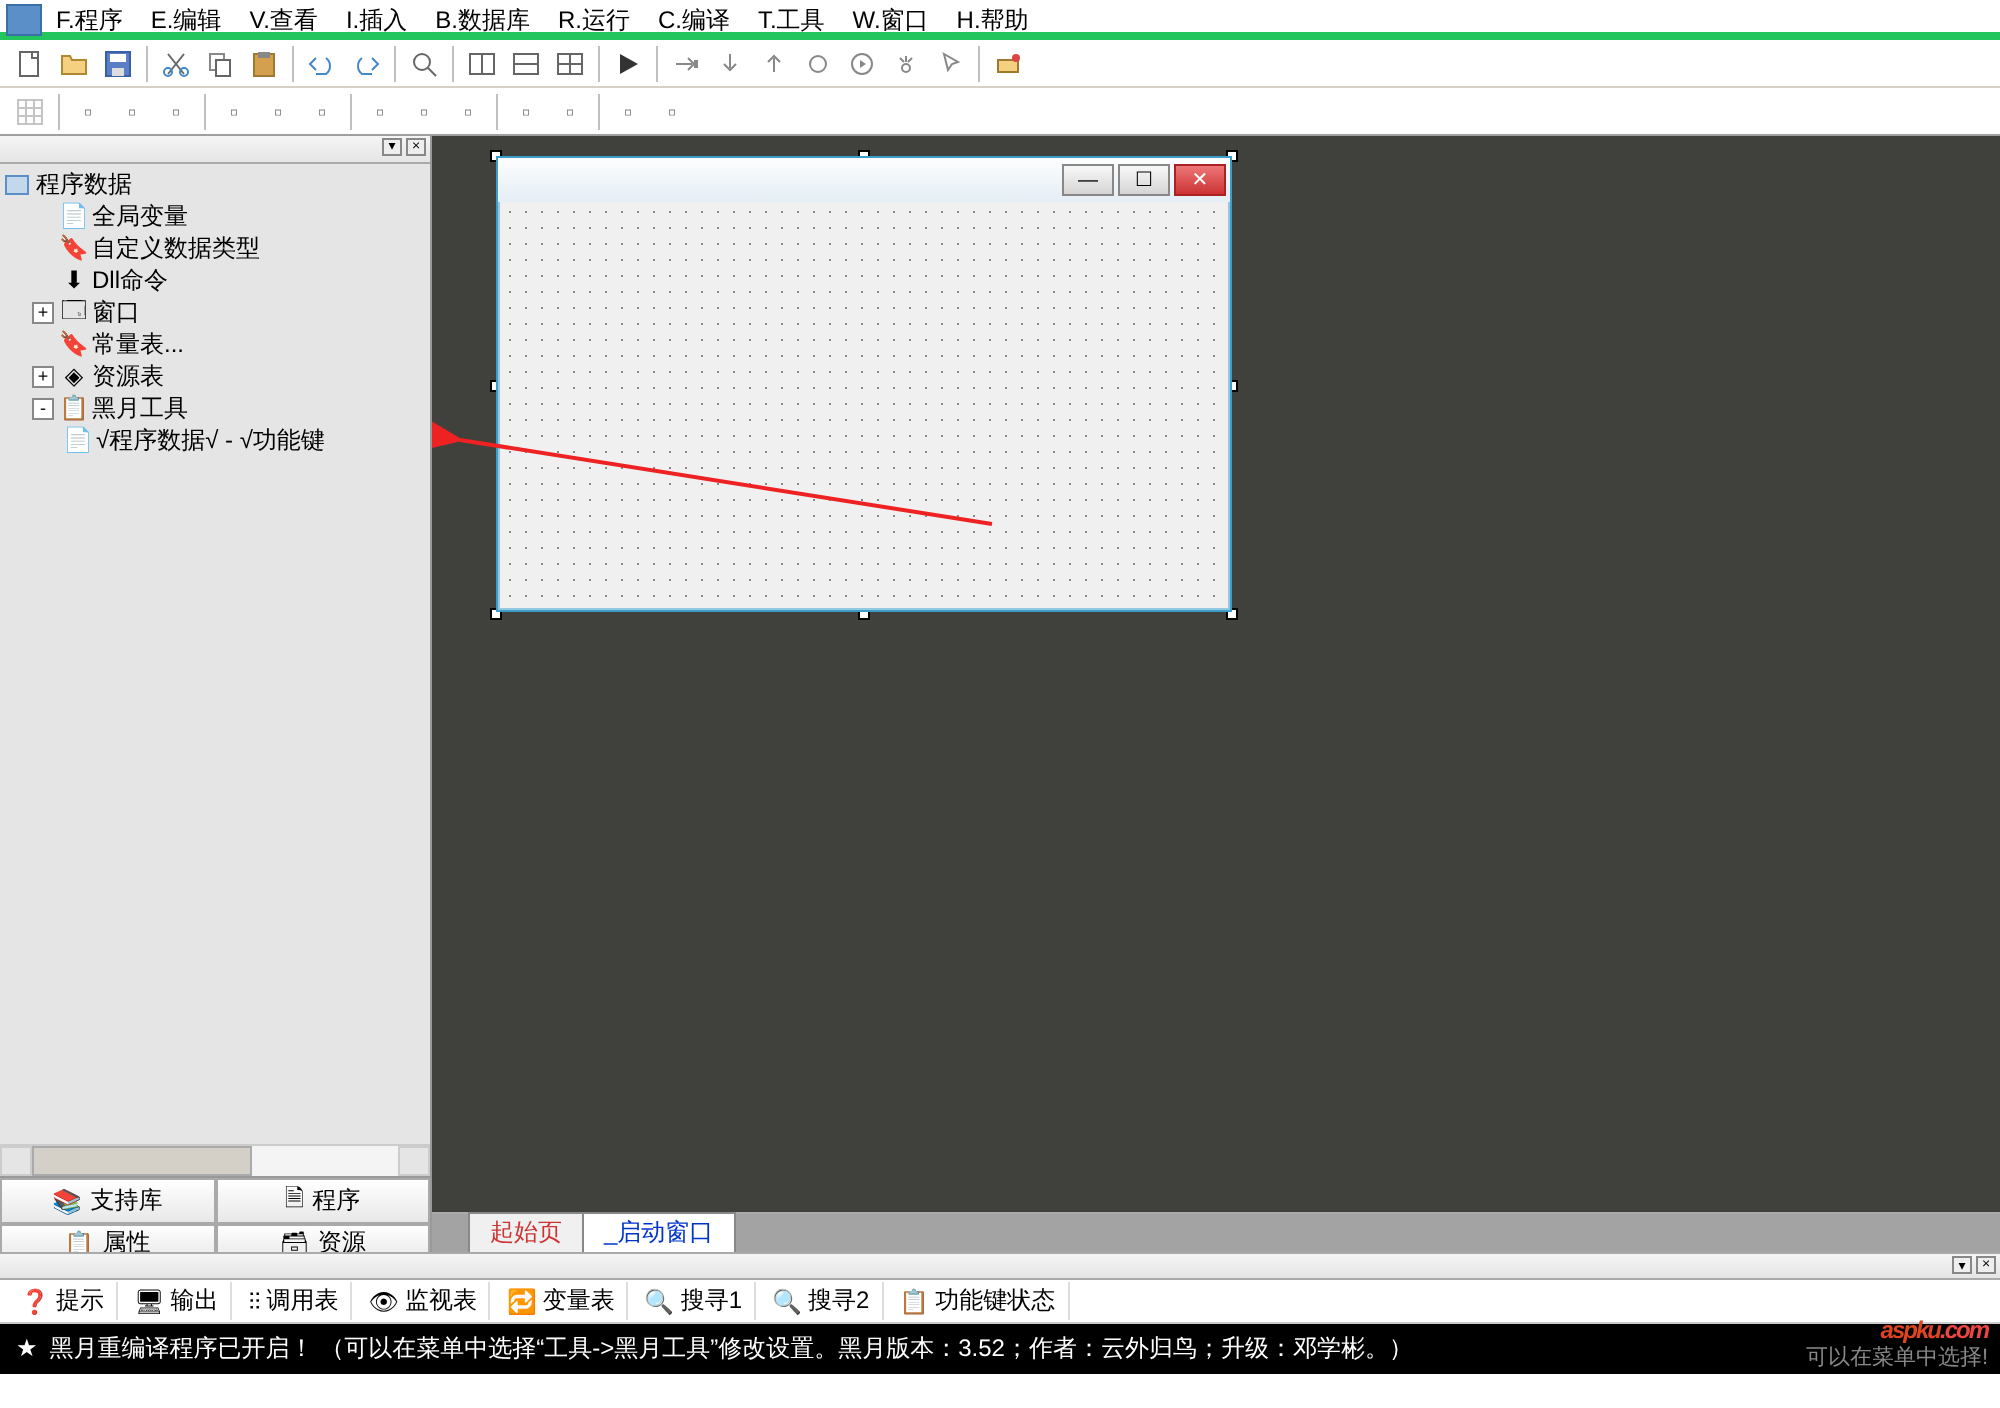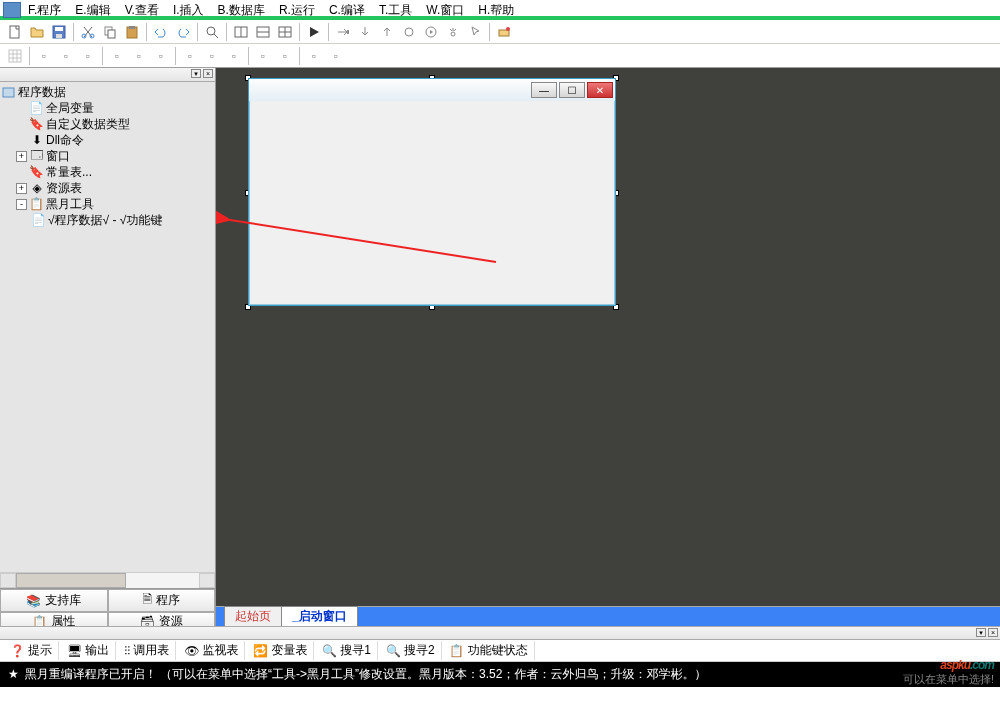--- a/index.html
+++ b/index.html
@@ -41,39 +41,39 @@
 .side-tabs .st { display: flex; align-items: center; justify-content: center; border: 1px solid #aaa; background: linear-gradient(#fff,#e8e8e8); gap: 4px; cursor: pointer; }
 
 .canvas-area { flex: 1; background: #40403d; position: relative; overflow: hidden; }
 .design-form { position: absolute; left: 32px; top: 10px; width: 368px; height: 228px; background: #efefef; border: 1px solid #3a9ec9; box-shadow: 0 0 0 1px #95c8e0 inset; }
 .design-form .titlebar { height: 22px; background: linear-gradient(#fdfdfd,#e4eef5); display: flex; justify-content: flex-end; align-items: center; padding-right: 2px; gap: 2px; }
 .win-btn { width: 26px; height: 16px; border: 1px solid #888; background: linear-gradient(#f8f8f8,#d5d5d5); display: flex; align-items: center; justify-content: center; font-size: 10px; }
 .win-btn.close { background: linear-gradient(#e77,#c33); color: #fff; border-color: #a22; }
 .form-body { position: absolute; top: 23px; left: 2px; right: 2px; bottom: 2px; background-image: radial-gradient(circle, #888 0.6px, transparent 0.6px); background-size: 8px 8px; background-color: #f0f0f0; }
 .sel-handle { position: absolute; width: 6px; height: 6px; background: #fff; border: 1px solid #000; }
 
-.bottom-tabs { height: 20px; background: #3b82f6; border-top: 1px solid #aaa; display: flex; align-items: flex-end; padding-left: 8px; }
+.bottom-tabs { height: 20px; background: #a3a3a3; border-top: 1px solid #aaa; display: flex; align-items: flex-end; padding-left: 18px; }
 .bottom-tabs .bt { padding: 1px 10px; border: 1px solid #888; border-bottom: none; margin-right: -1px; background: #f0f0f0; cursor: pointer; }
-.bottom-tabs .bt.active { color: #0033cc; font-weight: bold; background: #fff; }
+.bottom-tabs .bt.active { color: #0033cc; font-weight: normal; background: #fff; }
 .bottom-tabs .bt.red { color: #cc3333; }
 
 .output-header { height: 14px; background: linear-gradient(#f5f5f5,#e5e5e5); border-top: 1px solid #aaa; border-bottom: 1px solid #aaa; position: relative; }
 .output-header .wc { position: absolute; right: 2px; top: 1px; display: flex; gap: 2px; }
 .output-header .wc span { width: 10px; height: 9px; border: 1px solid #888; background: #eee; font-size: 7px; text-align: center; }
 
 .output-tabs { height: 22px; background: #fff; display: flex; align-items: center; padding: 2px 4px; gap: 2px; border-bottom: 1px solid #ccc; }
 .output-tabs .ot { display: flex; align-items: center; gap: 3px; padding: 1px 6px; cursor: pointer; border-right: 1px solid #ddd; }
 
 .output-body { height: 25px; background: #000; color: #fff; padding: 4px 8px; font-size: 12px; position: relative; }
 .output-body .star { color: #fff; margin-right: 6px; }
 
 .watermark { position: absolute; right: 6px; bottom: 2px; text-align: right; line-height: 1; }
 .wm-logo { font-size: 28px; font-weight: bold; font-style: italic; letter-spacing: -1px; }
 .wm-logo .r { color: #d42; font-style: italic; }
-.wm-logo .g { color: #0f766e; }
+.wm-logo .g { color: #ef4444; }
 .wm-sub { font-size: 11px; color: #888; }
 
 svg.arrow { position: absolute; pointer-events: none; }
 </style>
 </head>
 <body>
 
 <div class="app-icon"></div>
 
 <div class="menubar">

